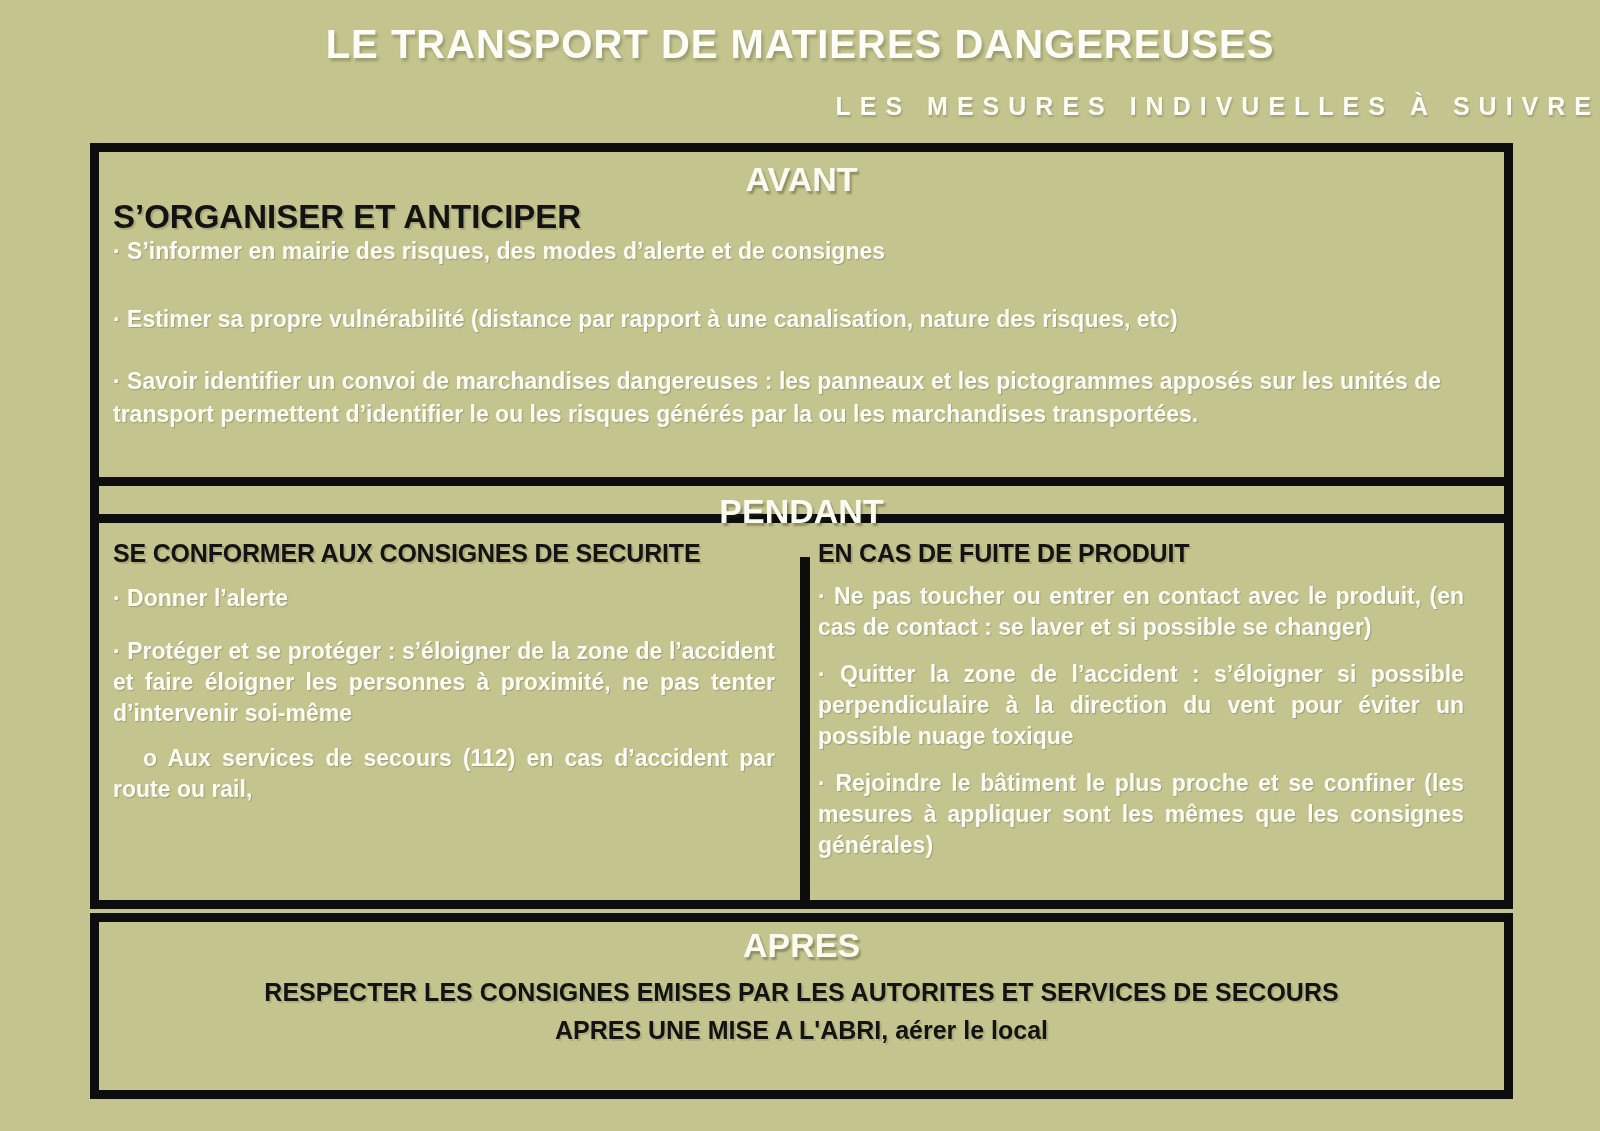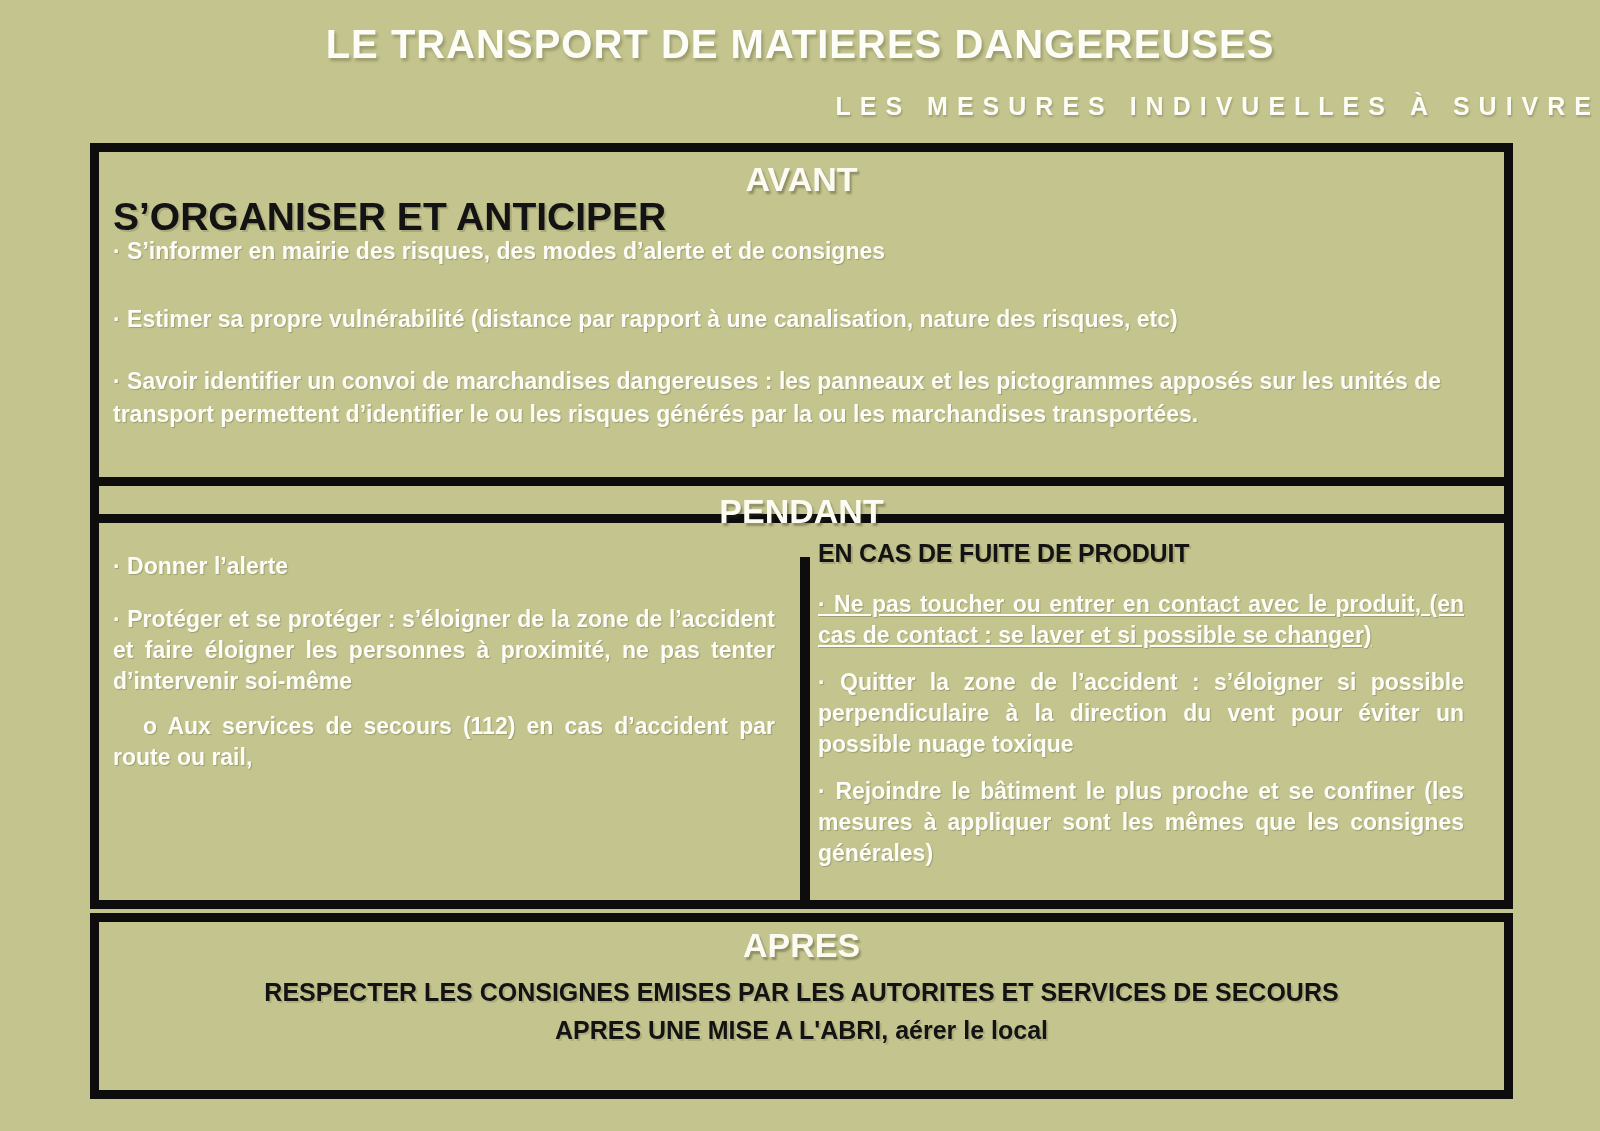--- a/index.html
+++ b/index.html
@@ -39,21 +39,21 @@
   .section-label{
     text-align:center;color:#fbfbf2;
     font-size:34px;font-weight:700;line-height:39px;
     margin:8px 0 0 0;
     text-shadow:2px 3px 2px rgba(45,45,25,.35);
   }
   .box-pendant .section-label{margin-top:6px;}
   .box-apres .section-label{margin-top:4px;}
 
   .black-heading{
-    color:#131313;font-size:39px;font-weight:700;line-height:36px;
+    color:#131313;font-size:33px;font-weight:700;line-height:36px;
     margin:0;white-space:nowrap;
     text-shadow:2px 2px 0 rgba(20,20,10,.15);
   }
   .box-avant .black-heading{margin:0 0 0 14px;}
 
   .body-text{
     color:#fdfdf8;font-size:23px;font-weight:700;
     margin:0;
     text-shadow:1px 1px 1px rgba(45,45,25,.25);
   }
@@ -73,21 +73,21 @@
   .v-divider{
     width:10px;background:#0d0d0d;
     margin:20px 8px 0 25px;align-self:stretch;
   }
   .columns .body-text{line-height:31px;text-align:justify;}
   .col-left .p1{margin-top:22px;}
   .col-left .p2{margin-top:14px;text-align:left;}
   .col-left .sub{text-indent:30px;}
   .col-left .sub1{margin-top:14px;}
   .col-left .sub2{margin-top:0;}
-  .col-right .p1{margin-top:20px;text-decoration:underline;}
+  .col-right .p1{margin-top:12px;}
   .col-right .p2{margin-top:16px;}
   .col-right .p3{margin-top:16px;}
 
   .apres-line{
     text-align:center;color:#131313;
     font-size:25px;font-weight:700;line-height:30px;
     margin:0 20px;
     text-shadow:2px 2px 0 rgba(20,20,10,.12);
   }
   .apres-line.l1{margin-top:12px;text-align:center;}
@@ -106,20 +106,21 @@
     <h2 class="black-heading">S’ORGANISER ET ANTICIPER</h2>
     <p class="body-text b1">· S’informer en mairie des risques, des modes d’alerte et de consignes</p>
     <p class="body-text b2">· Estimer sa propre vulnérabilité (distance par rapport à une canalisation, nature des risques, etc)</p>
     <p class="body-text b3">· Savoir identifier un convoi de marchandises dangereuses : les panneaux et les pictogrammes apposés sur les unités de transport permettent d’identifier le ou les risques générés par la ou les marchandises transportées.</p>
   </section>
 
   <section class="box box-pendant">
     <div class="section-label">PENDANT</div>
     <div class="columns">
       <div class="col col-left">
+        <h2 class="black-heading">SE CONFORMER AUX CONSIGNES DE SECURITE</h2>
         <p class="body-text p2">· Donner l’alerte</p>
         <p class="body-text p1">· Protéger et se protéger : s’éloigner de la zone de l’accident et faire éloigner les personnes à proximité, ne pas tenter d’intervenir soi-même</p>
         <p class="body-text sub sub1">o Aux services de secours (112) en cas d’accident par route ou rail,</p>
       </div>
       <div class="v-divider"></div>
       <div class="col col-right">
         <h2 class="black-heading">EN CAS DE FUITE DE PRODUIT</h2>
         <p class="body-text p1">· Ne pas toucher ou entrer en contact avec le produit, (en cas de contact : se laver et si possible se changer)</p>
         <p class="body-text p2">· Quitter la zone de l’accident : s’éloigner si possible perpendiculaire à la direction du vent pour éviter un possible nuage toxique</p>
         <p class="body-text p3">· Rejoindre le bâtiment le plus proche et se confiner (les mesures à appliquer sont les mêmes que les consignes générales)</p>

